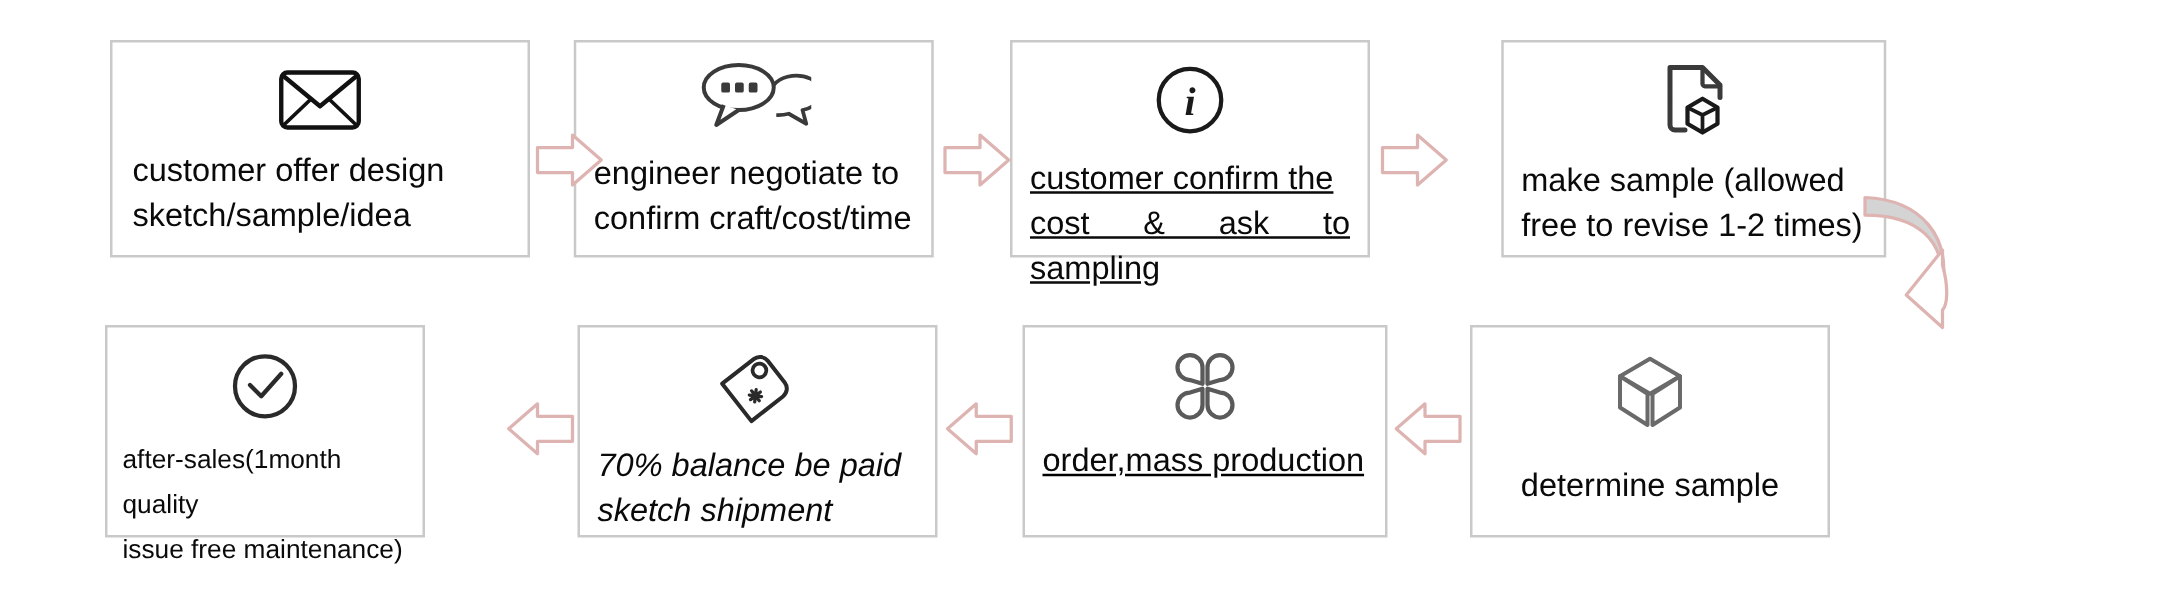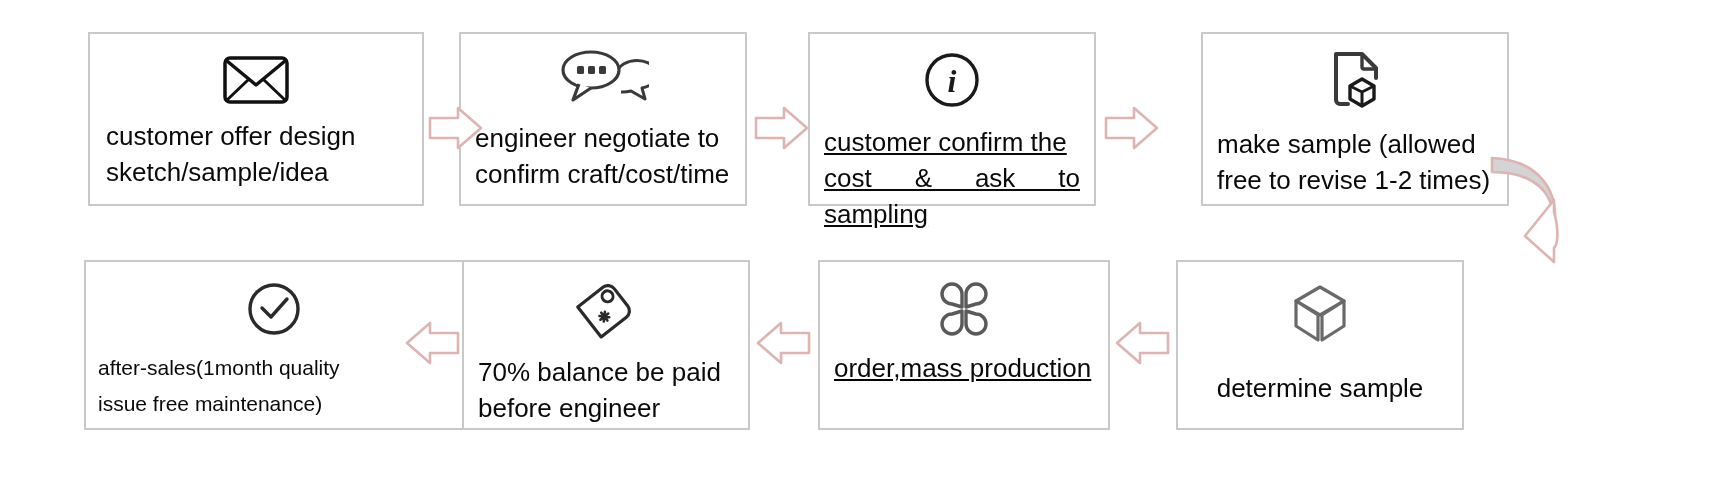--- a/index.html
+++ b/index.html
@@ -74,30 +74,30 @@
   #node-1 .node-label { padding: 10px 16px 0 16px; }
   #node-2 .node-label { padding: 10px 14px 0 14px; }
   #node-3 .node-label { padding: 12px 14px 0 14px; text-decoration: underline; }
   #node-4 .node-label { padding: 12px 14px 0 14px; }
 
   
   .row-bottom .node { top: 260px; height: 170px; }
   #node-5 { left: 1176px; width: 288px; }
   #node-6 { left: 818px;  width: 292px; text-decoration: underline; }
   #node-7 { left: 462px;  width: 288px; }
-  #node-8 { left: 84px;   width: 380px; }
+  #node-8 { left: 84px;   width: 256px; }
 
   #node-5 .node-icon { margin-top: 18px; }
   #node-6 .node-icon { margin-top: 14px; }
   #node-7 .node-icon { margin-top: 14px; }
   #node-8 .node-icon { margin-top: 16px; }
 
   #node-5 .node-label { padding: 22px 14px 0 14px; }
   #node-6 .node-label { padding: 10px 14px 0 14px; }
-  #node-7 .node-label { padding: 12px 14px 0 14px; }
+  #node-7 .node-label { padding: 12px 14px 0 14px; font-style: italic; }
   #node-8 .node-label { padding: 10px 12px 0 12px; font-size: 21px; }
 
   
   .arrow {
     position: absolute;
   }
   #arrow-1 { left: 428px;  top: 105px; }
   #arrow-2 { left: 754px;  top: 105px; }
   #arrow-3 { left: 1104px; top: 105px; }
   #arrow-loop { left: 1468px; top: 150px; }
@@ -207,21 +207,21 @@
         <svg width="70" height="66" viewBox="0 0 70 66">
           <g transform="rotate(-38 35 33)">
             <path d="M14 14 L46 14 a8 8 0 0 1 8 8 L54 44 a8 8 0 0 1 -8 8 L14 52 Z" fill="#ffffff" stroke="#2a2a2a" stroke-width="3.2" stroke-linejoin="round"></path>
             <circle cx="44" cy="24" r="5.5" fill="#ffffff" stroke="#2a2a2a" stroke-width="3"></circle>
             <path d="M24 38 L34 38 M29 33 L29 43 M25.5 34.5 L32.5 41.5 M32.5 34.5 L25.5 41.5" stroke="#2a2a2a" stroke-width="2.6" stroke-linecap="round"></path>
           </g>
         </svg>
       </span>
       <div class="node-label">
         <div>70% balance be paid</div>
-        <div class="nojust">before engineer</div>
+        <div class="nojust">sketch shipment</div>
       </div>
     </div>
 
     <div class="node" id="node-8">
       <span class="node-icon">
         <svg width="62" height="62" viewBox="0 0 62 62">
           <circle cx="31" cy="31" r="24" fill="#ffffff" stroke="#2a2a2a" stroke-width="3.4"></circle>
           <path d="M19 30 L28 39 L44 21" fill="none" stroke="#2a2a2a" stroke-width="3.4" stroke-linecap="round" stroke-linejoin="round"></path>
         </svg>
       </span>

